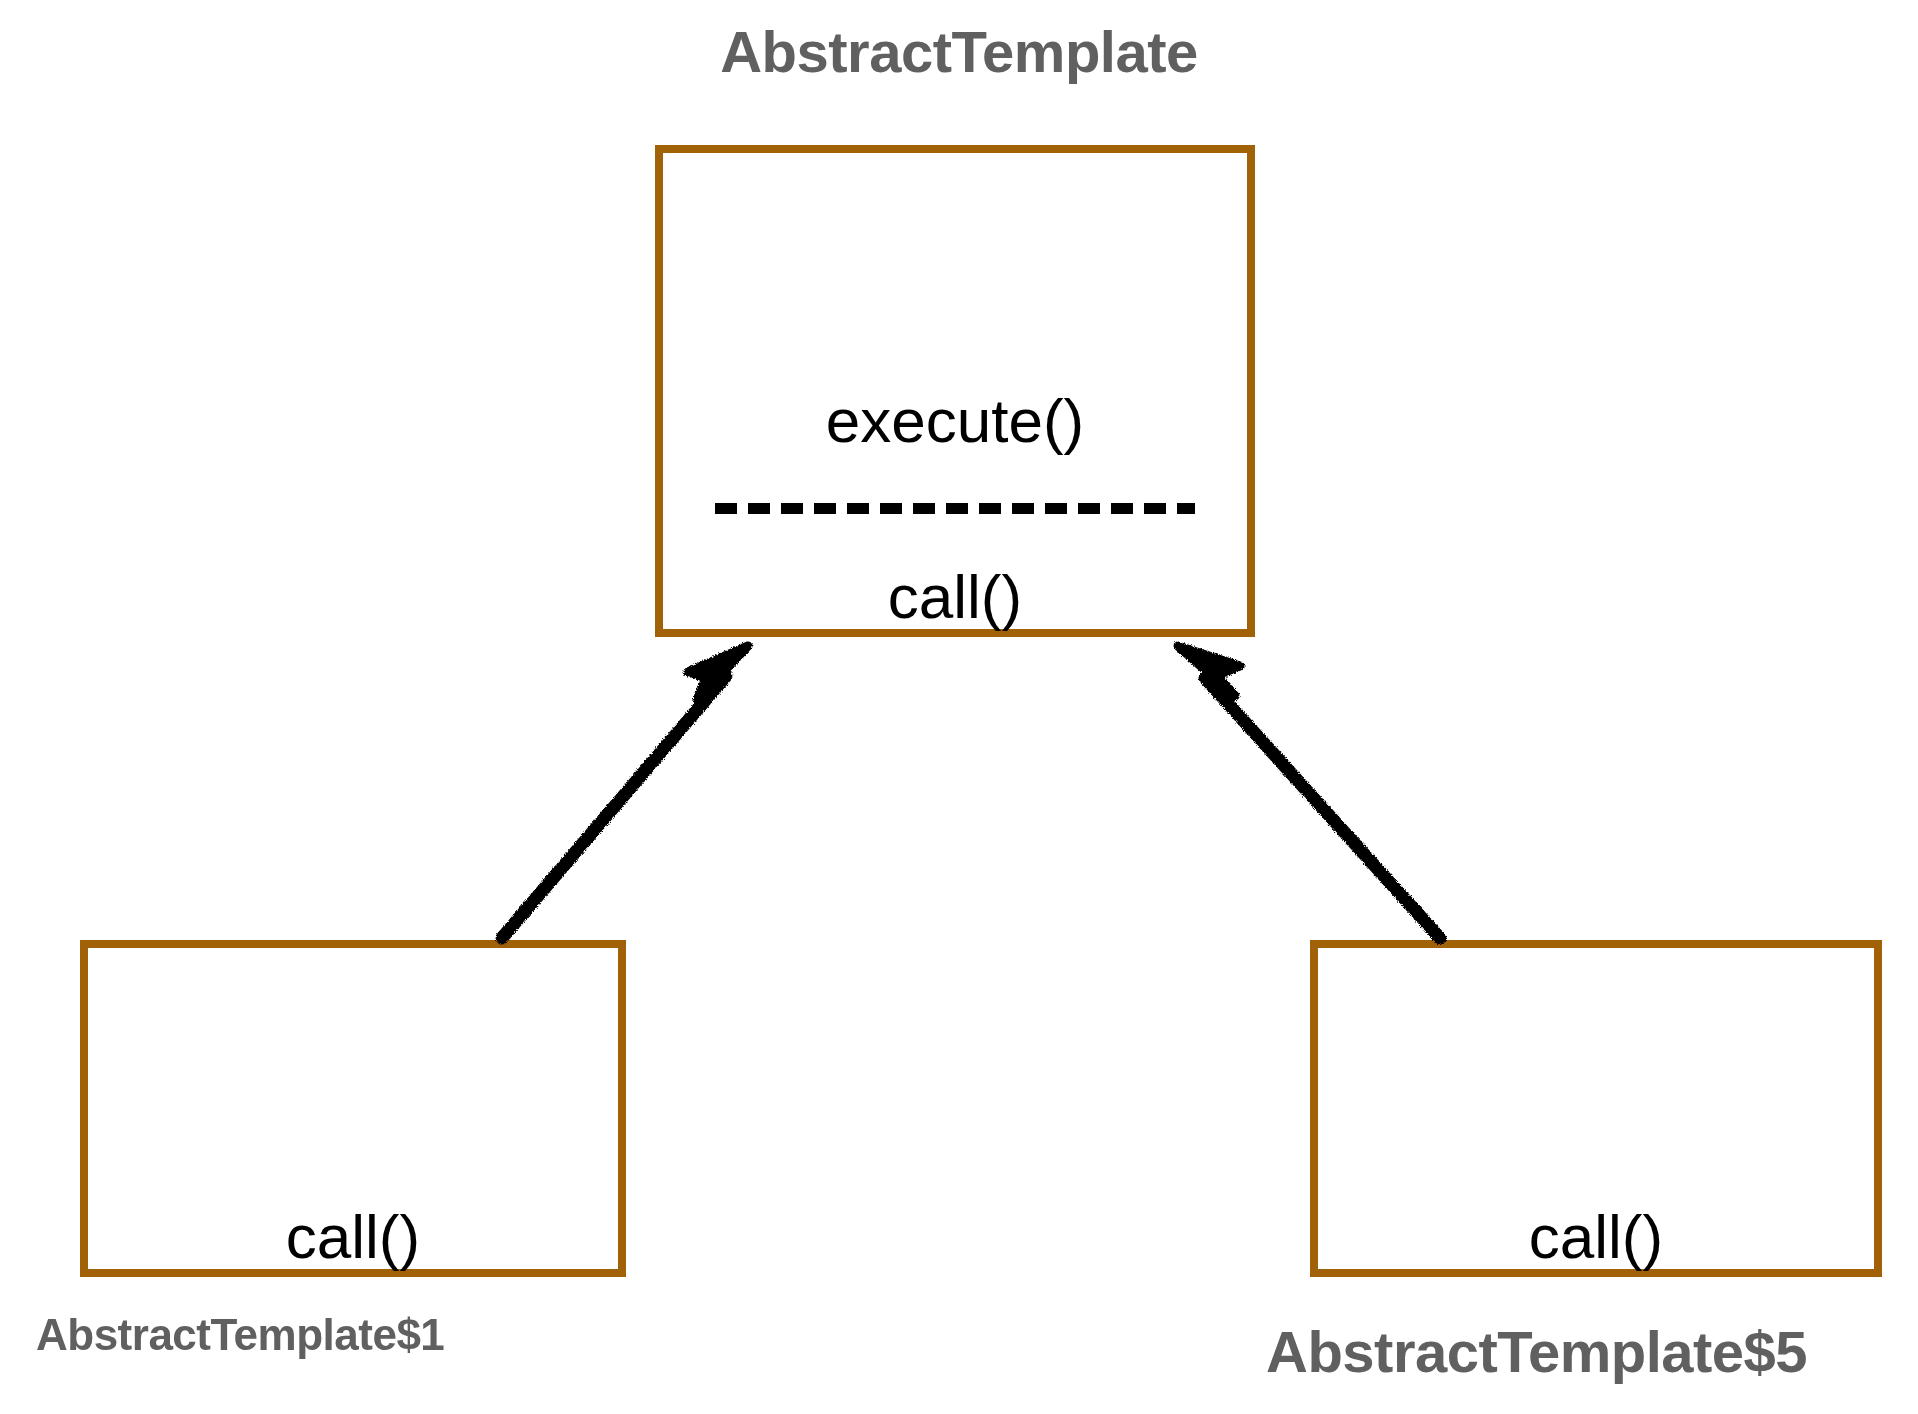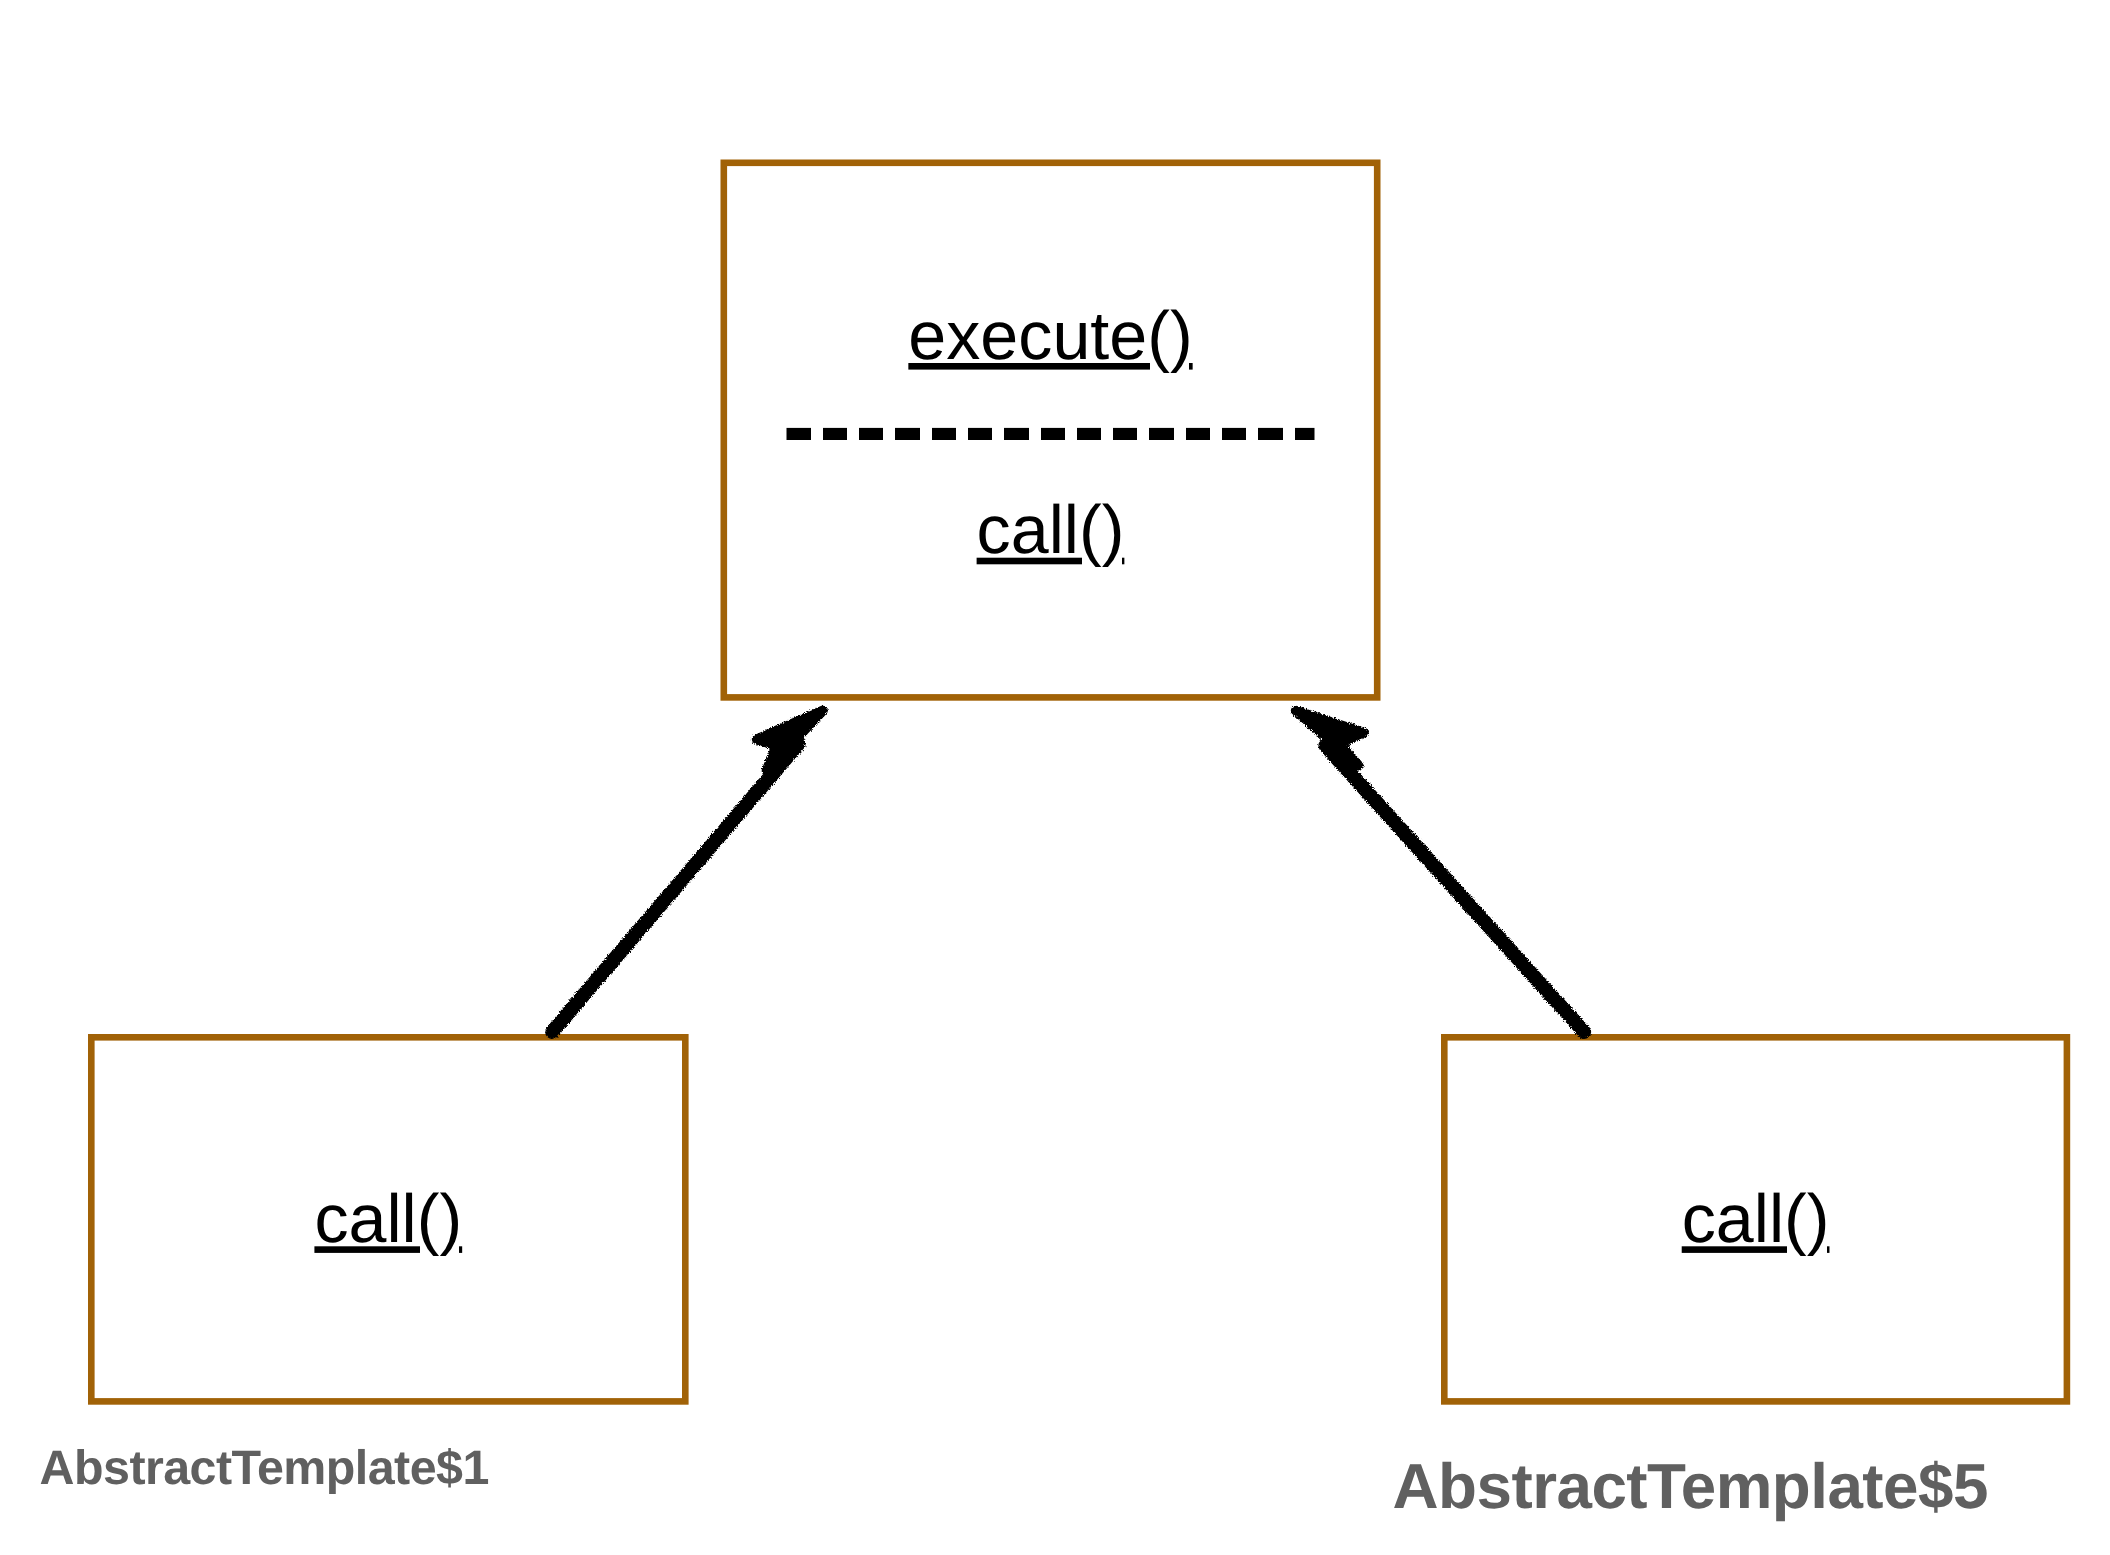--- a/index.html
+++ b/index.html
@@ -42,27 +42,26 @@
   #label-child-2 {
     top: 1318px;
     left: 1266px;
     font-size: 58px;
   }
 
   
   .uml-box {
     position: absolute;
     background: #ffffff;
-    border: 6px solid #a16207;
+    border: 8px solid #a16207;
     box-sizing: border-box;
     display: flex;
     flex-direction: column;
     align-items: center;
-    justify-content: center;
-    text-decoration: underline;
+    justify-content: flex-end;
   }
   #box-parent {
     left: 655px;
     top: 145px;
     width: 600px;
     height: 492px;
   }
   #box-child-1 {
     left: 80px;
     top: 940px;
@@ -111,20 +110,21 @@
     width: 1918px;
     height: 1414px;
     pointer-events: none;
   }
 </style>
 </head>
 <body>
 
 <div id="canvas">
 
+  <div class="class-label" id="label-parent">AbstractTemplate</div>
 
   <div class="uml-box" id="box-parent">
     <div class="member member-execute">execute()</div>
     <div class="separator"></div>
     <div class="member member-call">call()</div>
   </div>
 
   <div class="uml-box" id="box-child-1">
     <div class="member">call()</div>
   </div>

